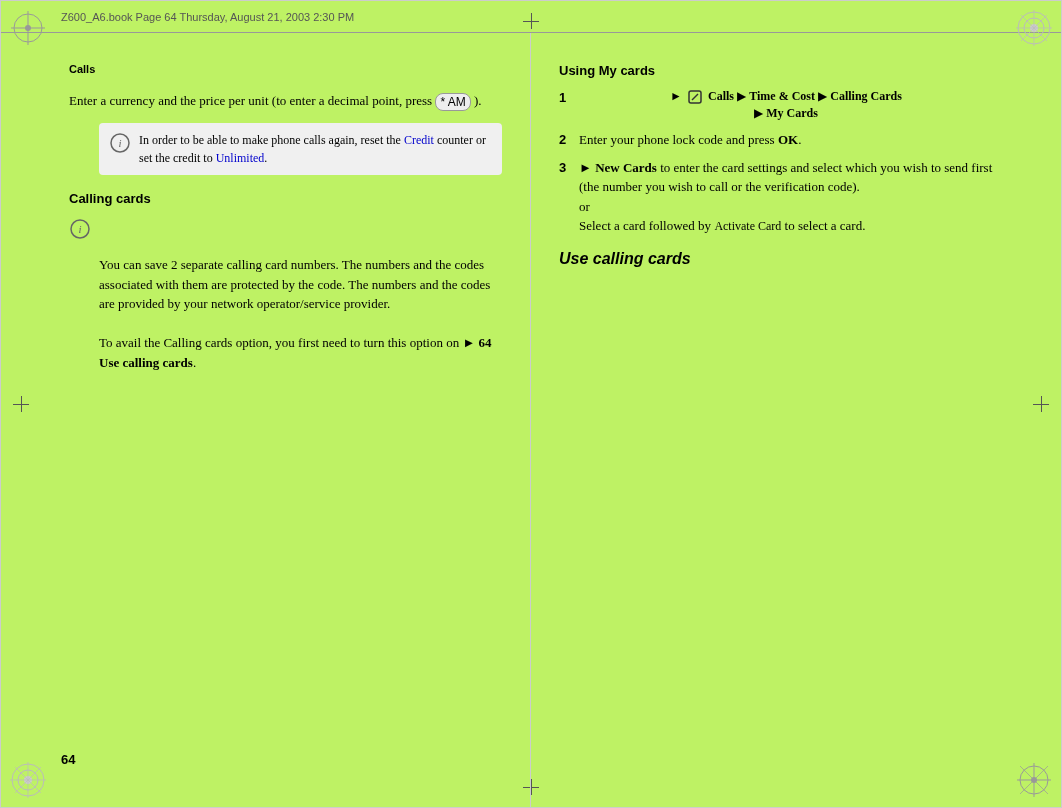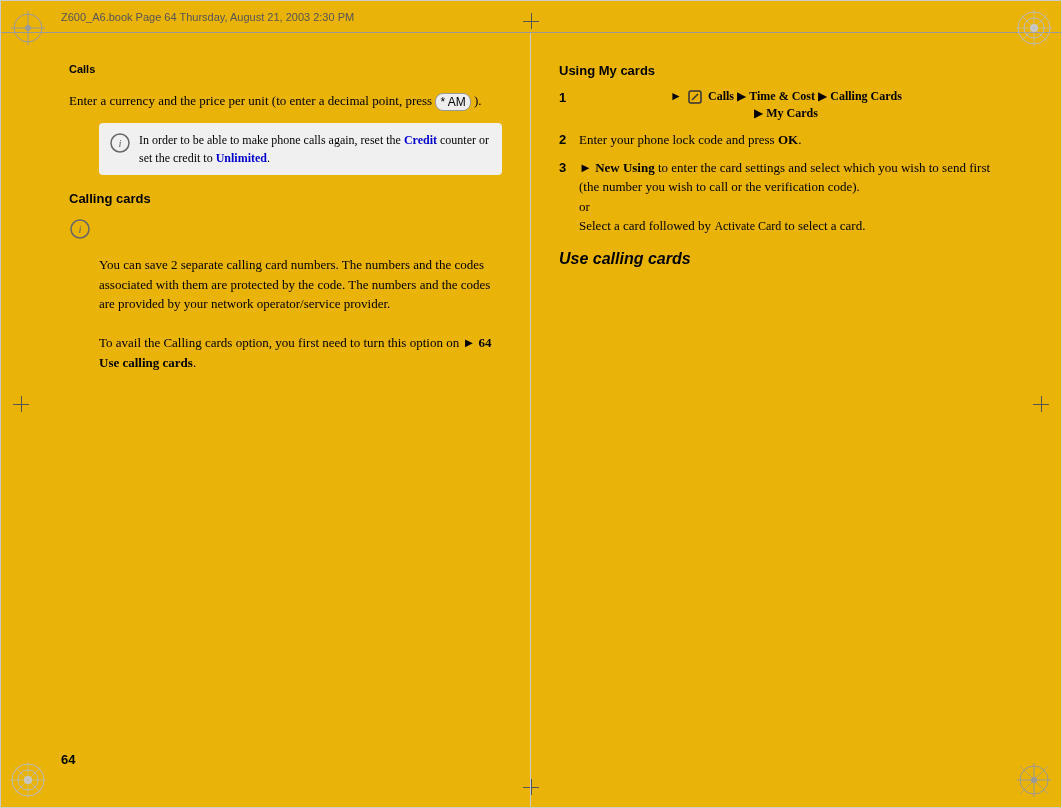--- a/index.html
+++ b/index.html
@@ -11,21 +11,21 @@
       color: #000;
       width: 1062px;
       height: 808px;
       overflow: hidden;
       position: relative;
     }
 
     .page-outer {
       width: 1062px;
       height: 808px;
-      background: #eab308;
+      background: #bef264;
       position: relative;
       border: 1px solid #ccc;
     }
 
     
     .corner {
       position: absolute;
       width: 38px;
       height: 38px;
     }
@@ -155,21 +155,21 @@
 
     .info-text {
       flex: 1;
       font-size: 13px;
       line-height: 1.5;
     }
 
     
     .link-blue {
       color: #0000cc;
-      font-weight: bold;
+      font-weight: normal;
     }
 
     
     .step-list {
       list-style: none;
       padding: 0;
       margin: 0;
     }
 
     .step-list li {
@@ -393,21 +393,21 @@
           <span class="step-content">
             <span>Enter your phone lock code and press</span>
             <span class="bold">OK</span><span>.</span>
           </span>
         </li>
 
         <li style="margin-top:8px;">
           <span class="step-num bold">3</span>
           <span class="step-content">
             <span>►</span>
-            <span class="bold">New Using</span>
+            <span class="bold">New Cards</span>
             <span>to enter the card settings and select which you wish to send first (the number you wish to call or the verification code).</span>
             <br>
             <span class="or-line">or</span>
             <br>
             <span>Select a card followed by</span>
             <span class="bold menu-link">Activate Card</span>
             <span>to select a card.</span>
           </span>
         </li>
 

